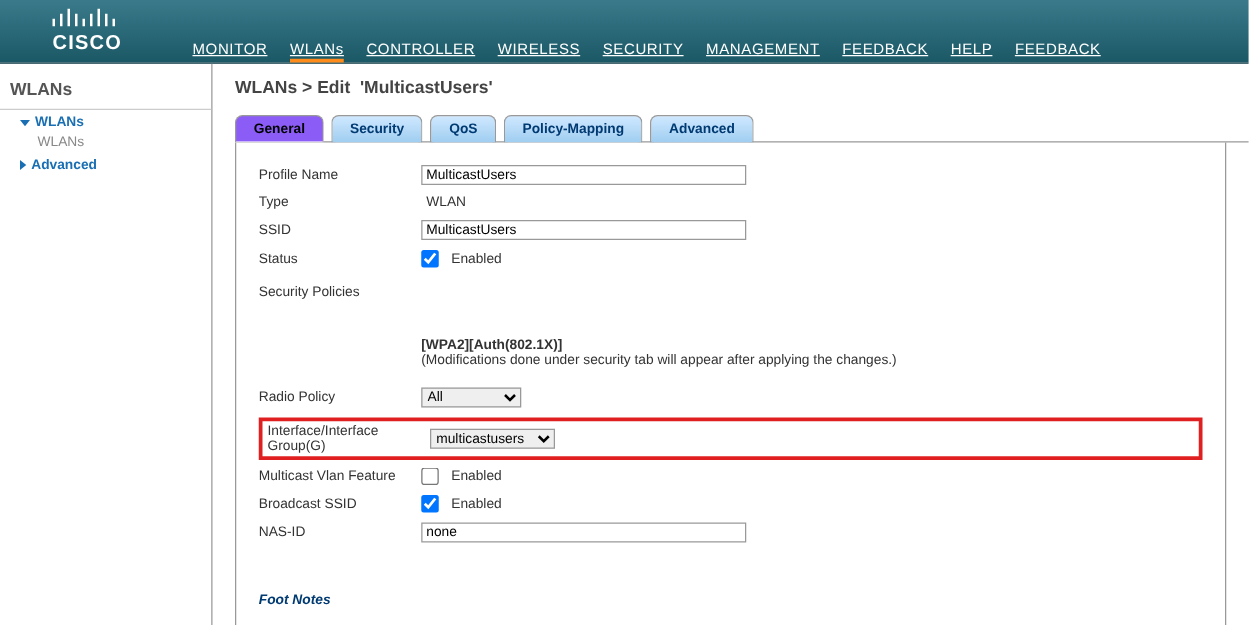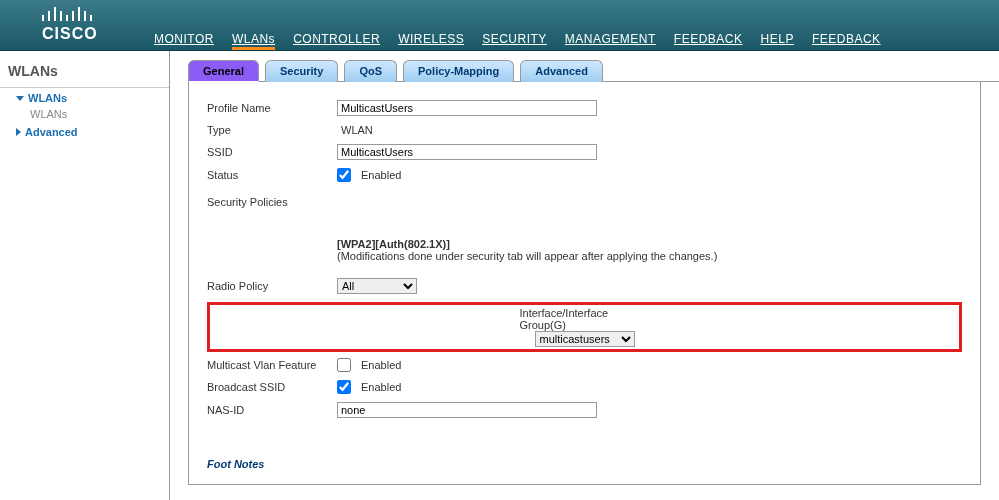--- a/index.html
+++ b/index.html
@@ -147,21 +147,21 @@
     display: flex;
   }
   .secpol .lbl { width: 130px; }
   .secpol .txt { font-size: 11px; margin-top: 42px; }
   .secpol .bold { font-weight: bold; }
   .hl {
     border: 3px solid #e02020;
     padding: 2px 4px;
     margin-bottom: 6px;
   }
-  .hl .row { margin-bottom: 0; flex-direction: column; }
+  .hl .row { margin-bottom: 0; }
   .foot {
     margin-top: 40px;
     border-top: 0;
   }
   .foottitle {
     font-size: 11px;
     font-style: italic;
     font-weight: bold;
     color: #003a72;
     margin-bottom: 4px;
@@ -213,20 +213,23 @@
       <span>WLANs</span>
     </div>
     <div class="sbsub">WLANs</div>
     <div class="sbitem">
       <span class="tri"></span>
       <span>Advanced</span>
     </div>
   </div>
 
   <div class="main">
+    <div class="pagetitle">
+      <span>WLANs &gt; Edit</span>&nbsp;&nbsp;<span>'MulticastUsers'</span>
+    </div>
 
     <div class="tabs">
       <div class="tab active">General</div>
       <div class="tab">Security</div>
       <div class="tab">QoS</div>
       <div class="tab">Policy-Mapping</div>
       <div class="tab">Advanced</div>
     </div>
 
     <div class="panel">

